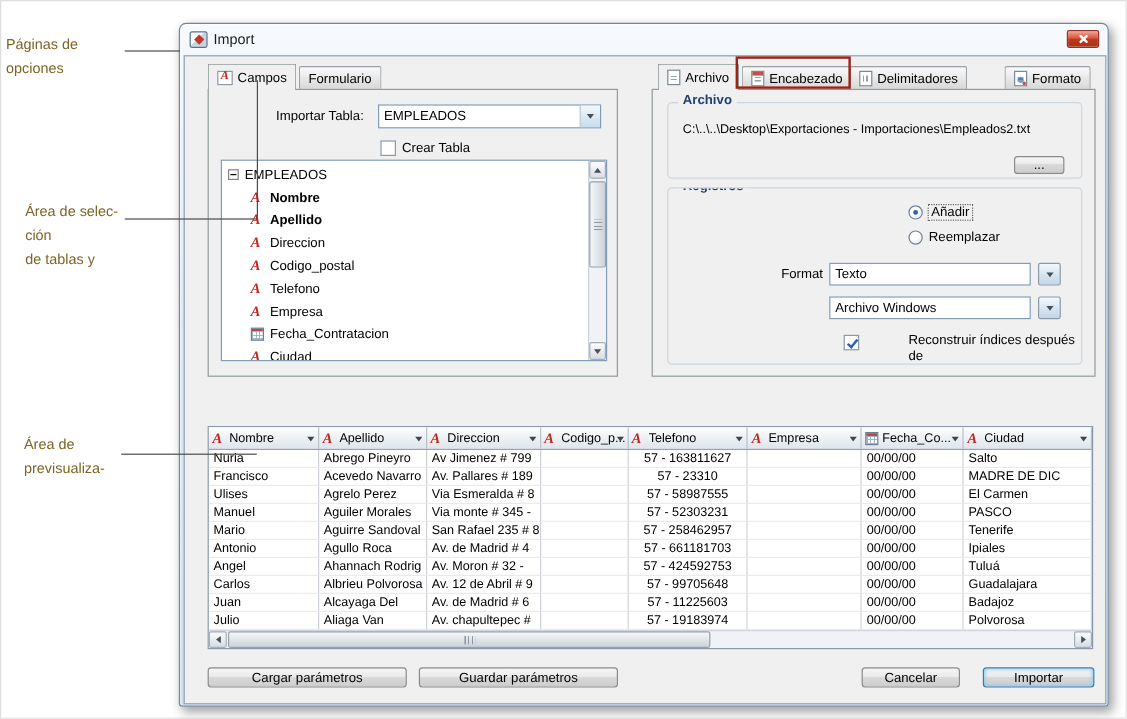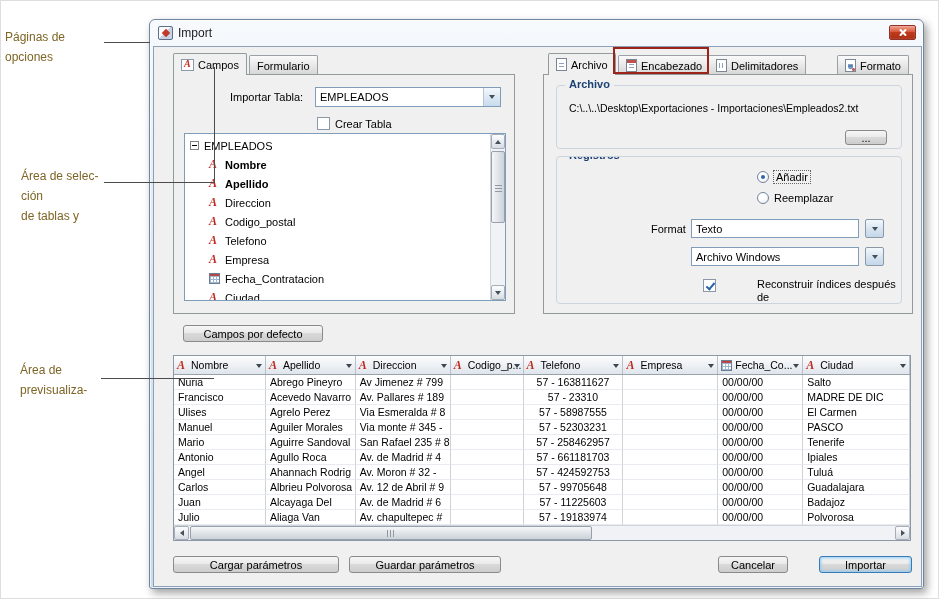--- a/index.html
+++ b/index.html
@@ -96,22 +96,22 @@
   .tri-right{ border-top:3.5px solid transparent; border-bottom:3.5px solid transparent; border-left:4px solid #44505c; }
   .grip-v { width:9px; height:7px; background:repeating-linear-gradient(90deg,#8f98a4 0 1px,transparent 1px 3px); }
   .grip-h { width:7px; height:9px; background:repeating-linear-gradient(0deg,#8f98a4 0 1px,transparent 1px 3px); }
 
   
   .btn { position:absolute; display:flex; align-items:center; justify-content:center; font-size:11px; color:#000;
          background:linear-gradient(#f6f6f6,#eaeaea 45%,#dadada 46%,#cdcdcd); border:1px solid #8a8a8a; border-radius:3px;
          white-space:nowrap; cursor:default; }
   .btn-defaults { left:29px; top:278px; width:140px; height:17px; }
   .btn-load   { left:19px;  top:509px; width:166px; height:17px; }
-  .btn-save   { left:195px; top:509px; width:152px; height:17px; }
-  .btn-cancel { left:564px; top:509px; width:70px;  height:17px; }
+  .btn-save   { left:195px; top:509px; width:166px; height:17px; }
+  .btn-cancel { left:564px; top:509px; width:82px;  height:17px; }
   .btn-import { left:665px; top:509px; width:93px;  height:17px; border:1px solid #3a7bb5; box-shadow:inset 0 0 3px 1px #8ecdf2; }
 
   
   .group { position:absolute; left:12px; width:346px; border:1px solid #ccd5df; border-radius:4px; }
   .group-archivo { top:10px; height:64px; }
   .group-registros { top:81px; height:148px; overflow:hidden; }
   .group-title { position:absolute; top:-8px; left:8px; padding:0 4px; background:#f0f0f0; font-size:11px; font-weight:bold; color:#1c4175; }
   .file-path { position:absolute; left:12px; top:16px; font-size:10.5px; color:#000; white-space:nowrap; }
   .btn-browse { left:288px; top:44px; width:42px; height:15px; }
   .radio { position:absolute; width:12px; height:12px; border:1px solid #74839b; border-radius:50%;
@@ -305,21 +305,20 @@
               <i class="tri tri-down"></i>
             </div>
           <span class="chk checked chk-rebuild"></span>
           <div class="chk-lines">
             <div>Reconstruir índices después de</div>
             <div>importar</div>
           </div>
         </div>
       </div>
 
-      <div class="btn btn-defaults">Campos por defecto</div>
 
       <div class="grid">
         <div class="grid-head">
           <div class="th c0">
               <span class="fld-icon"></span>
               <span>Nombre</span>
               <span class="dd-arrow"></span>
             </div>
           <div class="th c1">
               <span class="fld-icon"></span>

